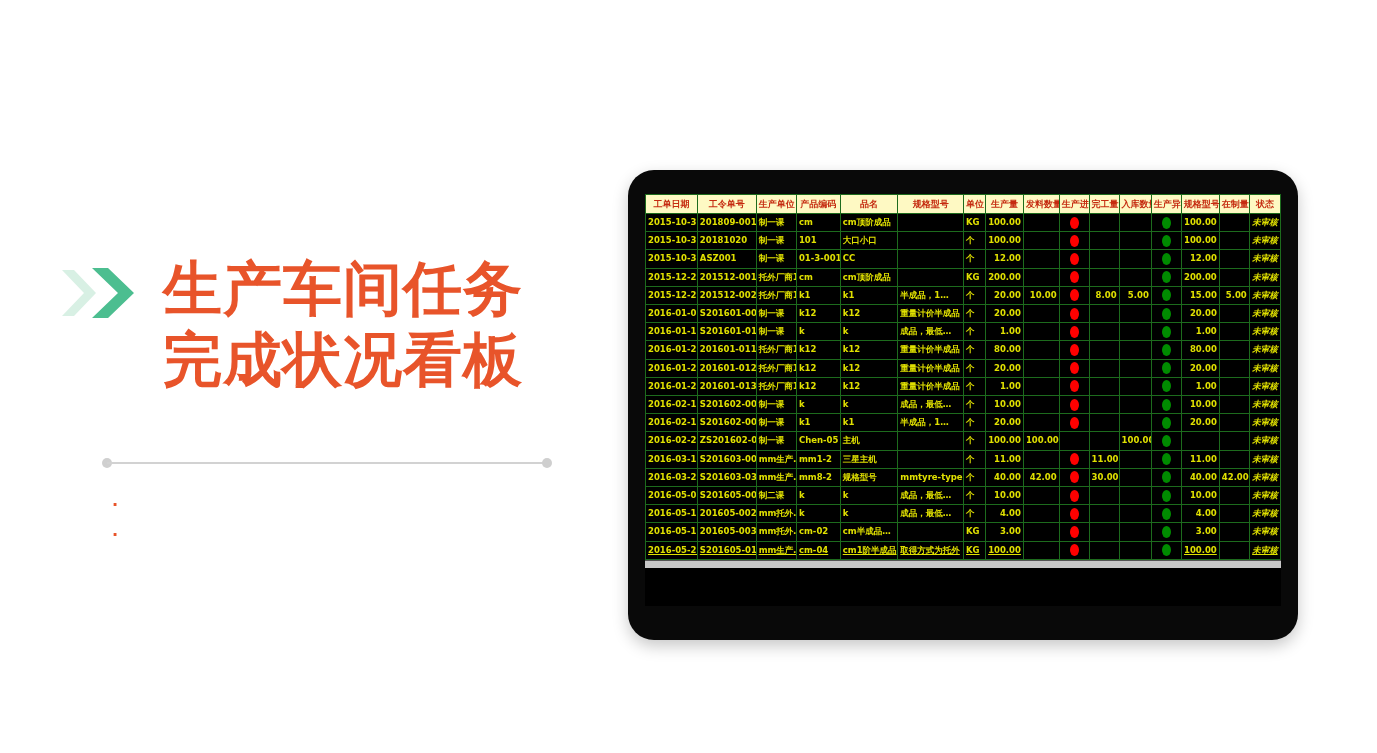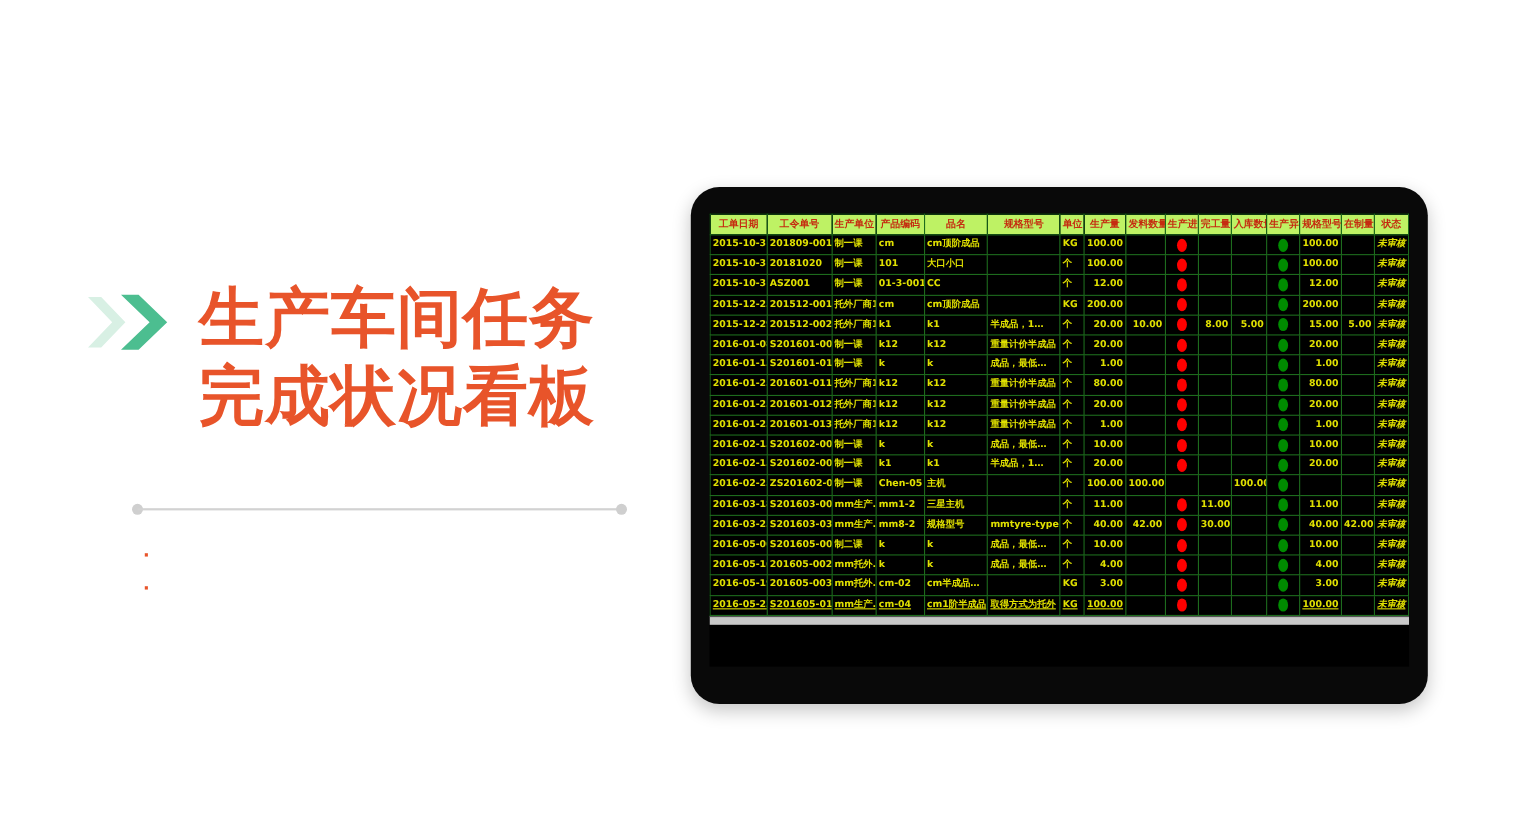--- a/index.html
+++ b/index.html
@@ -11,21 +11,21 @@
     height: 753px;
     background: #ffffff;
     font-family: "DejaVu Sans", "Liberation Sans", sans-serif;
     overflow: hidden;
     position: relative;
   }
 
   
   .promo {
     position: absolute;
-    left: 18px;
+    left: 0;
     top: 0;
     width: 620px;
     height: 753px;
   }
 
   .chevrons {
     position: absolute;
     left: 62px;
     top: 266px;
     width: 78px;
@@ -125,21 +125,21 @@
   table.grid th, table.grid td {
     border: 1px solid #1d6b1d;
     padding: 0 2px;
     font-size: 8.5px;
     line-height: 17.2px;
     height: 17.2px;
     overflow: hidden;
     white-space: nowrap;
   }
   table.grid thead th {
-    background: #bef264;
+    background: #fef9c3;
     color: #c52b10;
     font-weight: bold;
     text-align: center;
     font-size: 9px;
     height: 18px;
     line-height: 18px;
     border: 1px solid #1d6b1d;
   }
   table.grid tbody td {
     color: #e0e000;

